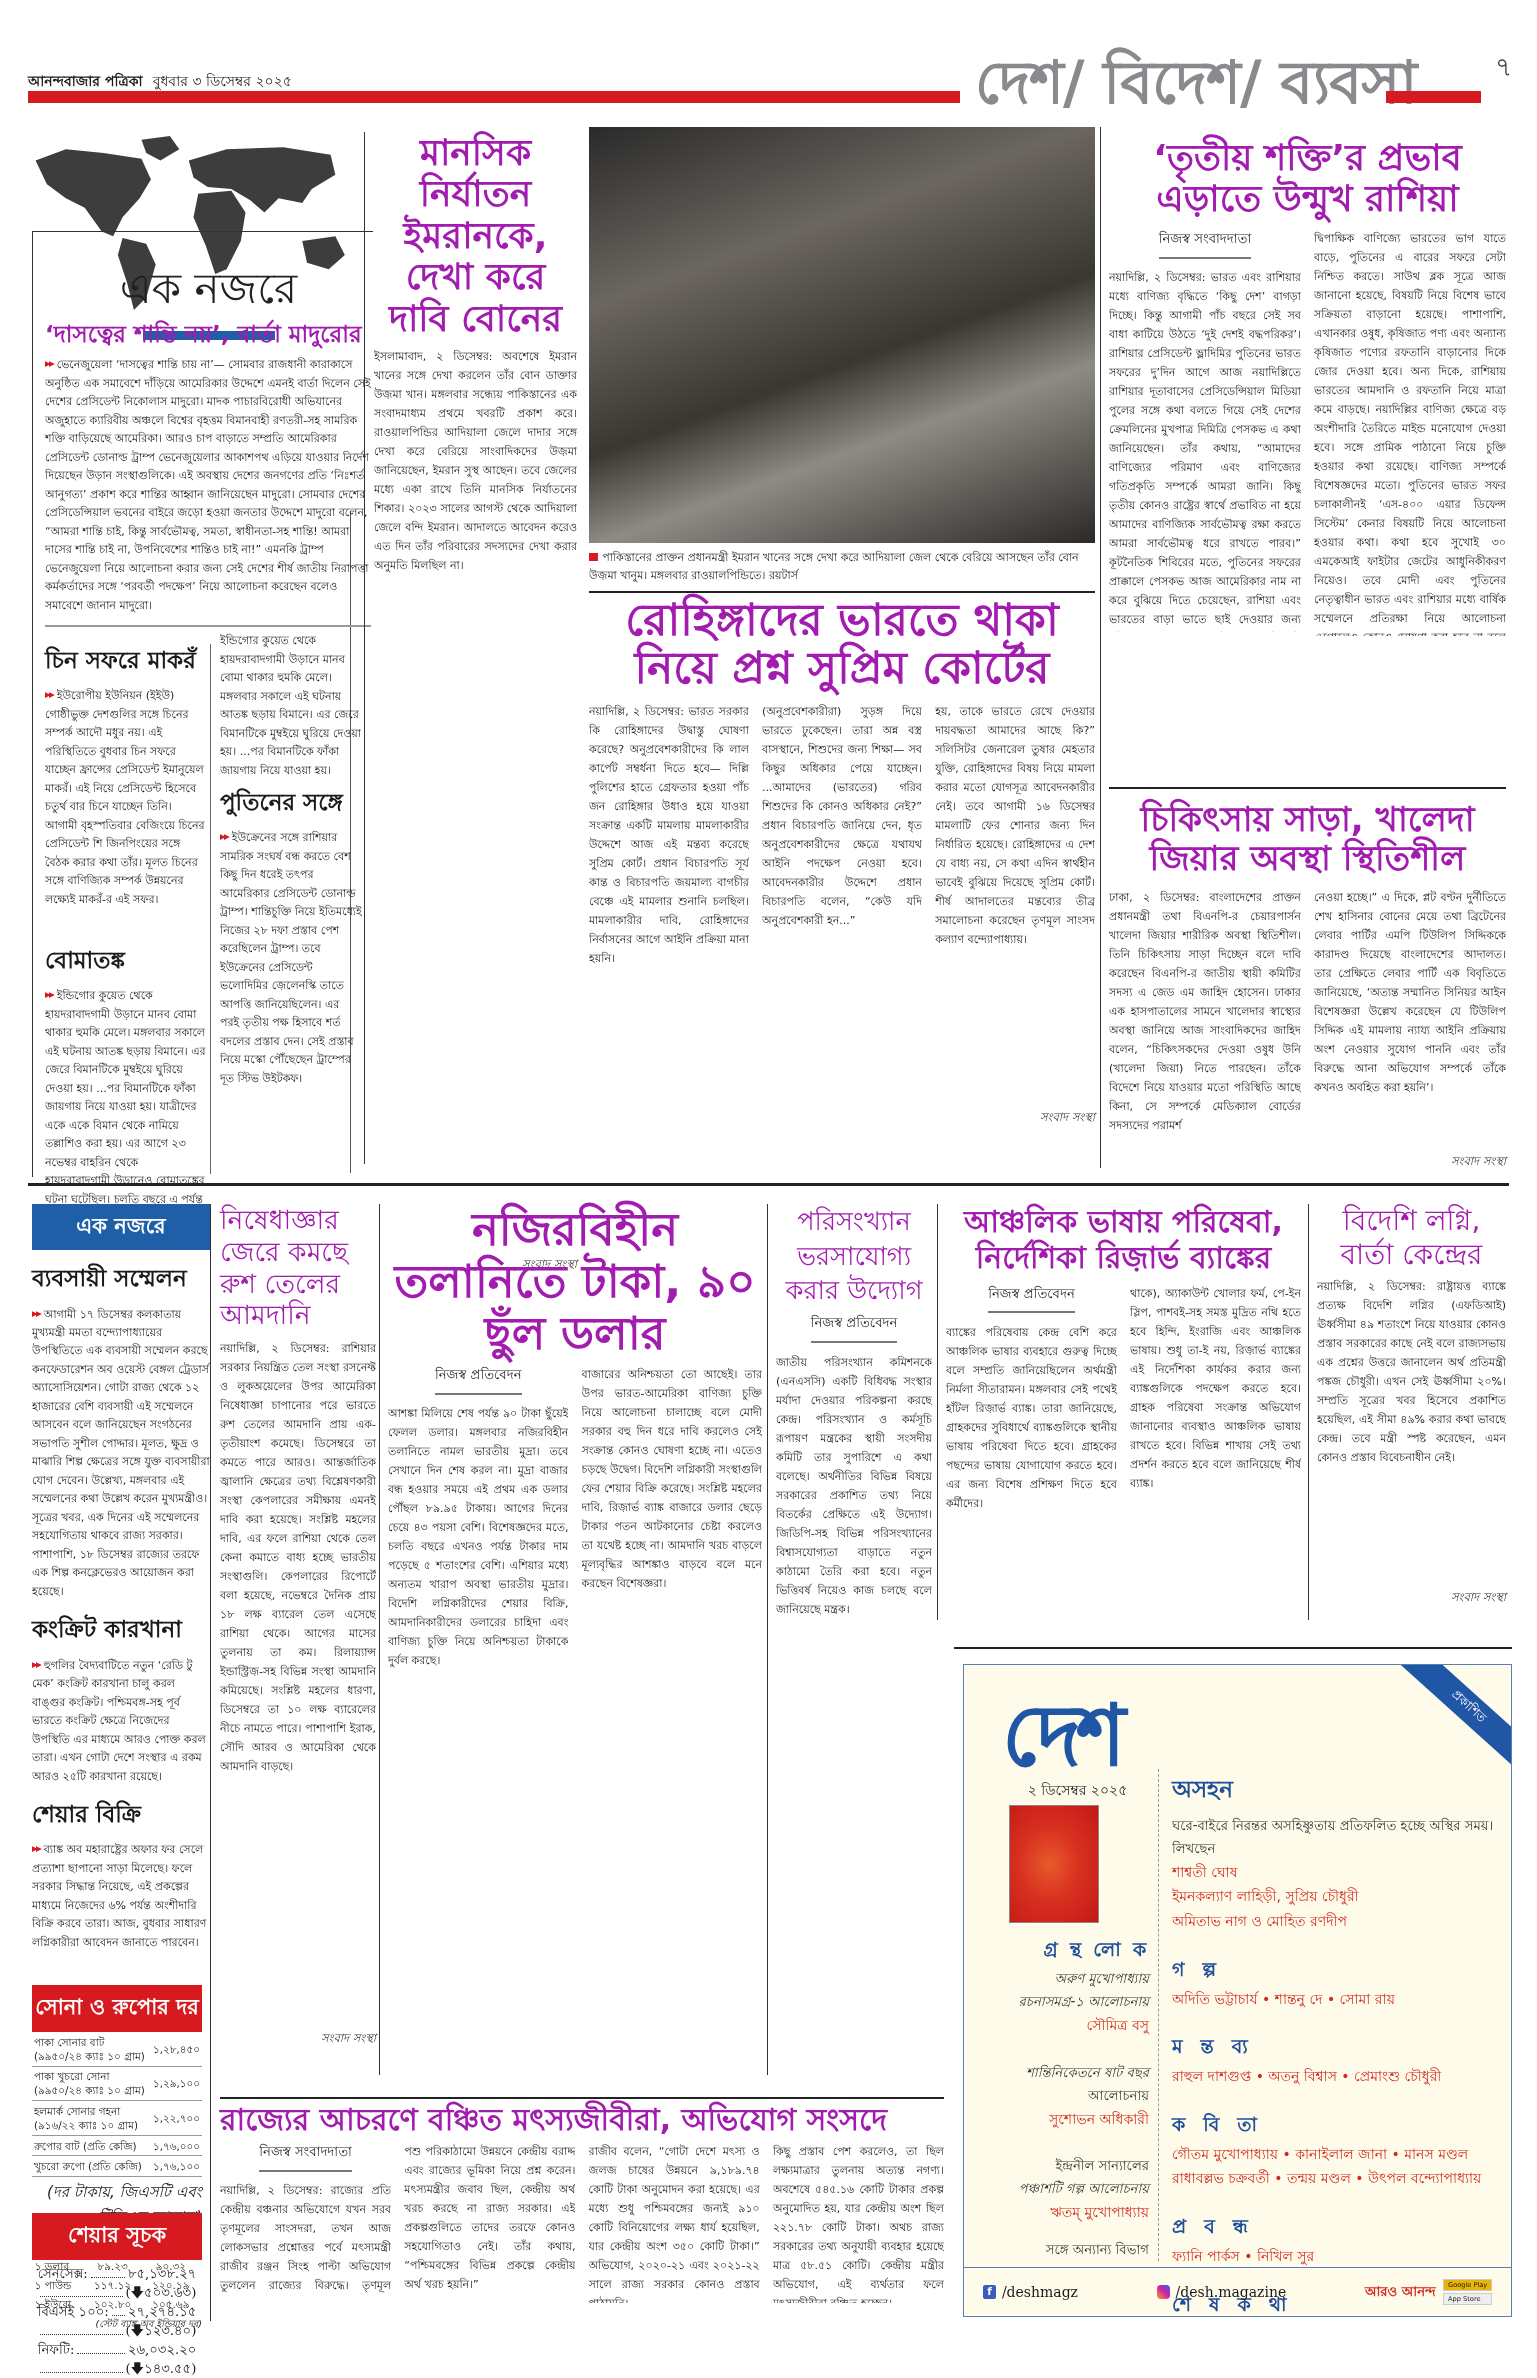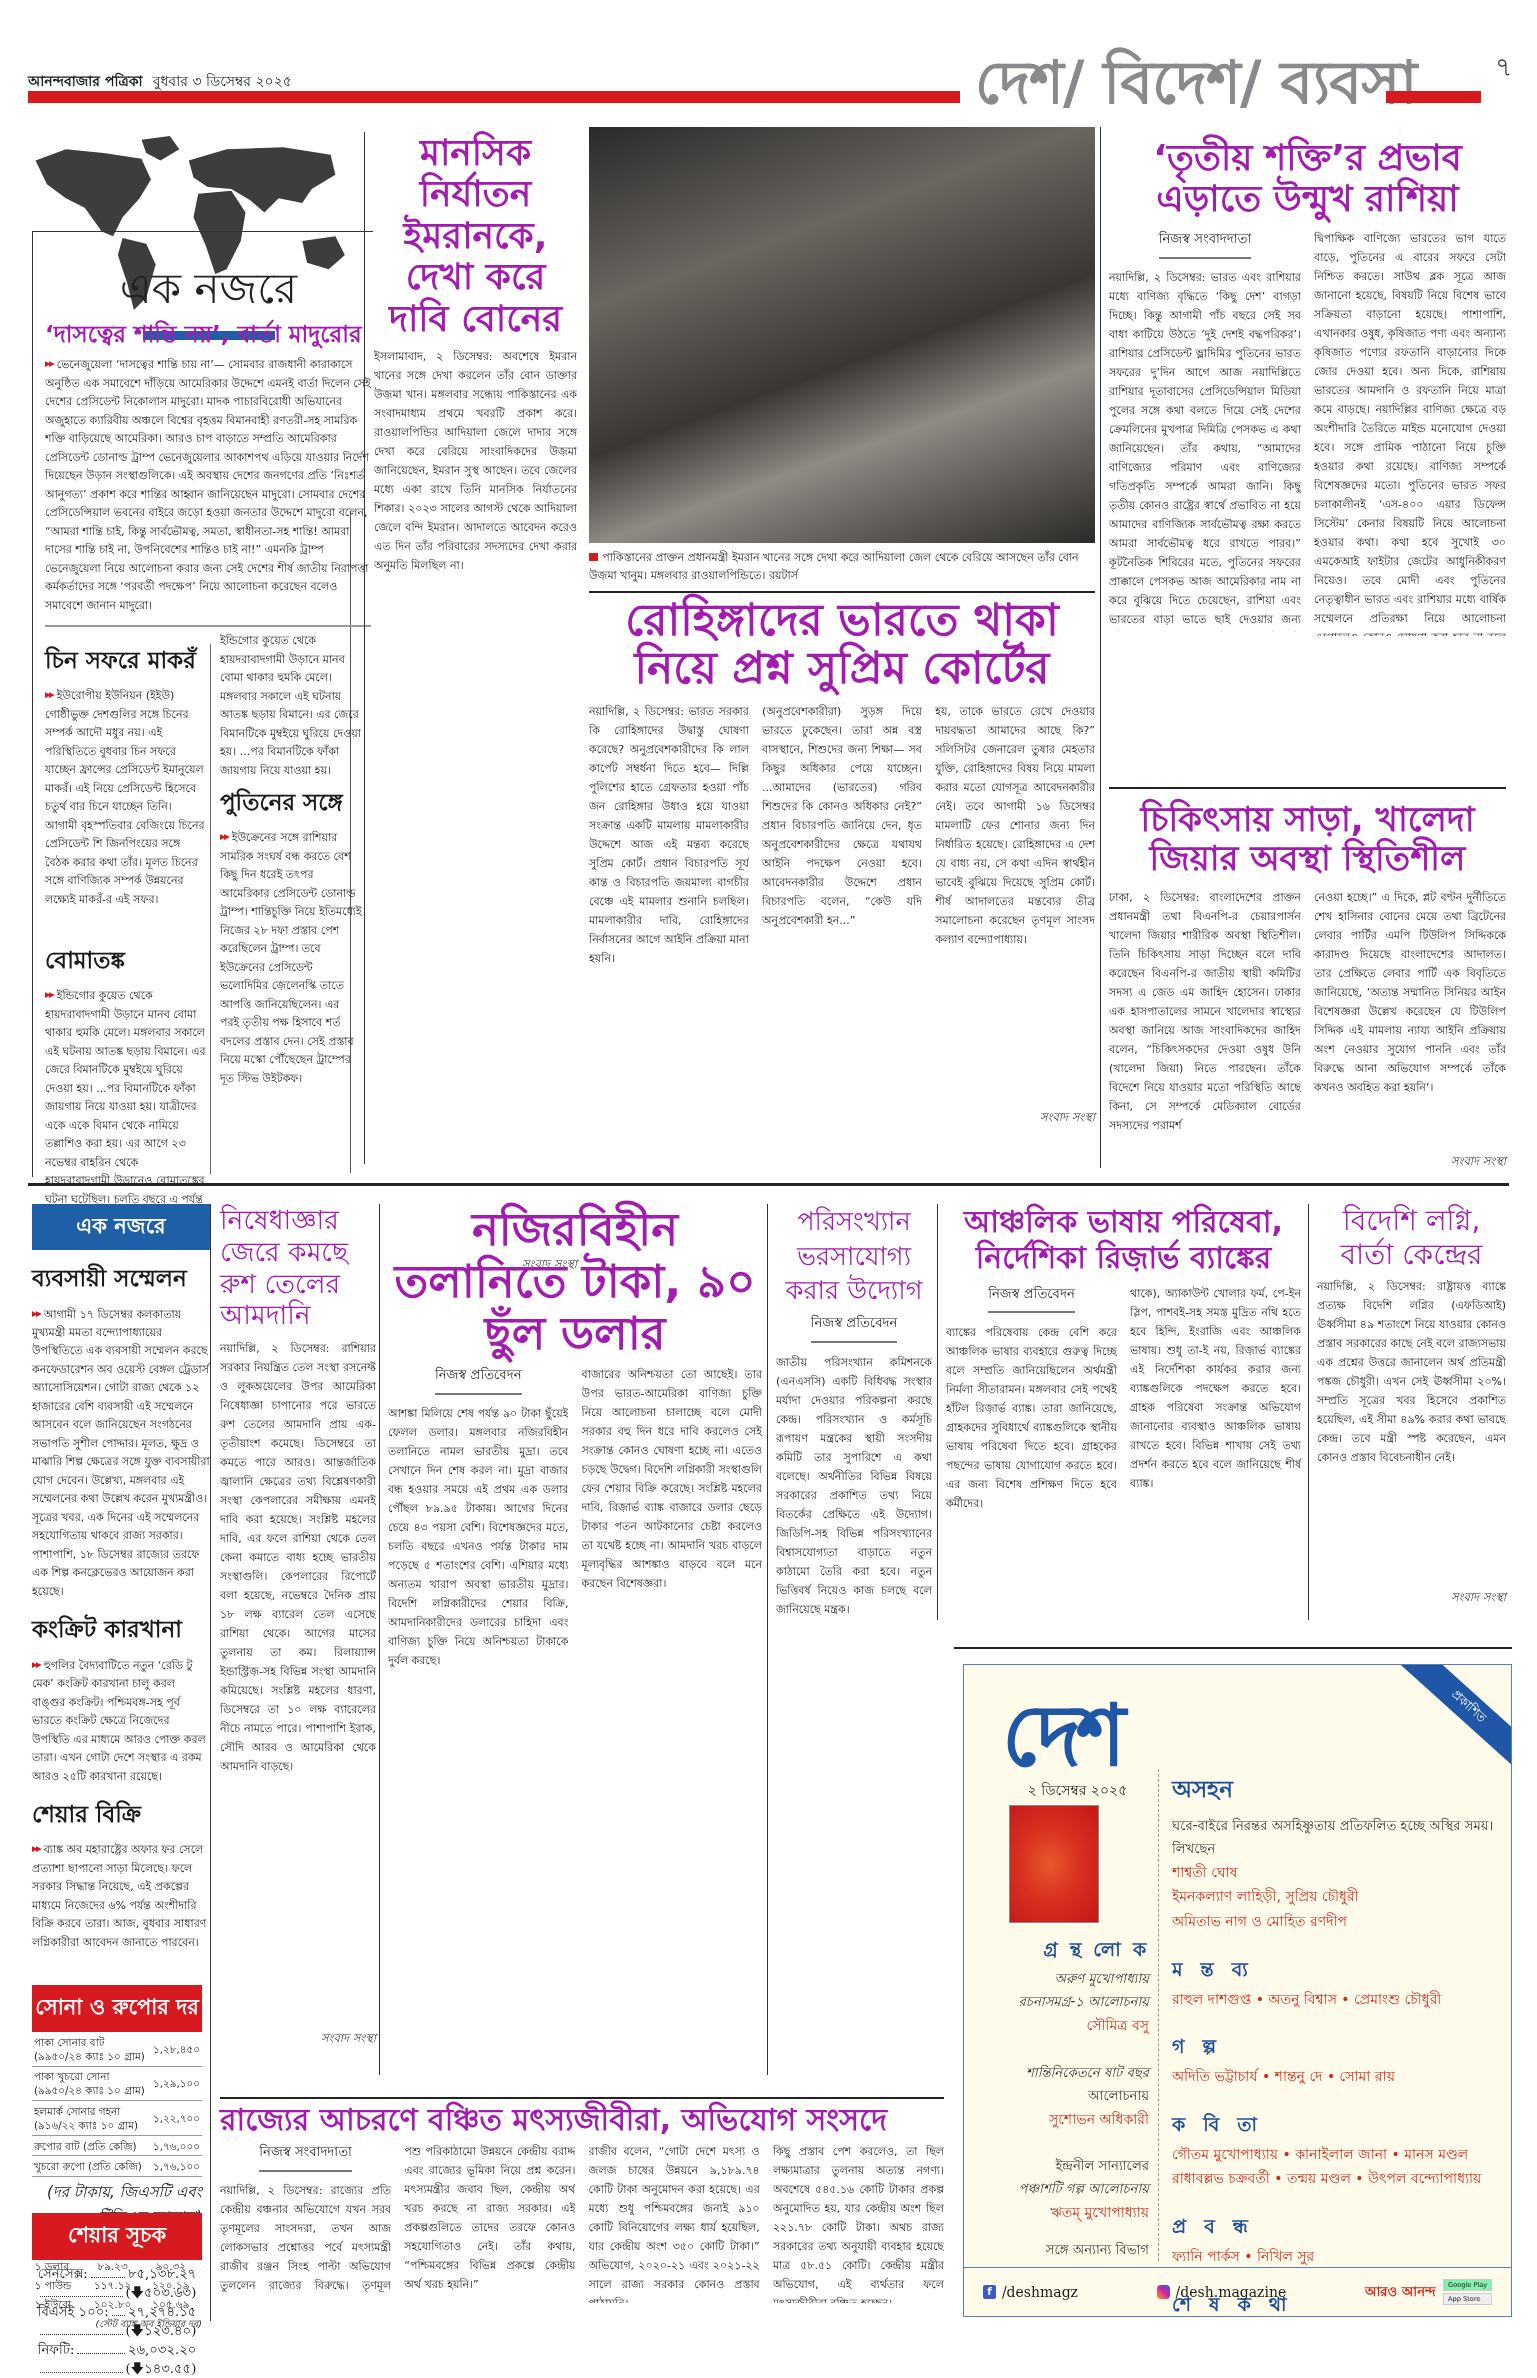--- a/index.html
+++ b/index.html
@@ -319,26 +319,26 @@
   </div>
 
   <div class="abs" style="left:208px;top:106px;width:326px;">
     <div style="color:#1f4e9a;font-weight:bold;font-size:23px;">অসহন</div>
     <div class="ad-dark" style="font-size:13.2px;margin-top:3.8px;">ঘরে-বাইরে নিরন্তর অসহিষ্ণুতায় প্রতিফলিত হচ্ছে অস্থির সময়। লিখছেন</div>
     <div class="ad-red">শাশ্বতী ঘোষ</div>
     <div class="ad-red">ইমনকল্যাণ লাহিড়ী, সুপ্রিয় চৌধুরী</div>
     <div class="ad-red">অমিতাভ নাগ ও মোহিত রণদীপ</div>
     <div id="ad-sections">
         <div style="margin-top: 21px;">
+          <div class="ad-sec">গ ল্প</div>
+          <div class="ad-red">অদিতি ভট্টাচার্য • শান্তনু দে • সোমা রায়</div>
+        </div>
+        <div style="margin-top: 21px;">
           <div class="ad-sec">ম ন্ত ব্য</div>
           <div class="ad-red">রাহুল দাশগুপ্ত • অতনু বিশ্বাস • প্রেমাংশু চৌধুরী</div>
-        </div>
-        <div style="margin-top: 21px;">
-          <div class="ad-sec">গ ল্প</div>
-          <div class="ad-red">অদিতি ভট্টাচার্য • শান্তনু দে • সোমা রায়</div>
         </div>
         <div style="margin-top: 21px;">
           <div class="ad-sec">ক বি তা</div>
           <div class="ad-red">গৌতম মুখোপাধ্যায় • কানাইলাল জানা • মানস মণ্ডল রাধাবল্লভ চক্রবর্তী • তন্ময় মণ্ডল • উৎপল বন্দ্যোপাধ্যায়</div>
         </div>
         <div style="margin-top: 21px;">
           <div class="ad-sec">প্র ব ন্ধ</div>
           <div class="ad-red">ফ্যানি পার্কস • নিখিল সুর</div>
         </div>
         <div style="margin-top: 21px;">
@@ -353,21 +353,21 @@
       <span style="display:inline-block;width:13.2px;height:13.2px;background:#3b5bbf;color:#fff;font-size:10.4px;text-align:center;line-height:13.2px;border-radius:1.9px;font-weight:bold;">f</span>
       <span style="font-size:14px;font-family:'DejaVu Serif',serif;text-align:center;">/deshmagz</span>
     </div>
     <div style="display:flex;align-items:center;gap:5.7px;">
       <span style="display:inline-block;width:13.2px;height:13.2px;border-radius:3.8px;background:linear-gradient(45deg,#f5a623,#d6249f,#285aeb);"></span>
       <span style="font-size:14px;font-family:'DejaVu Serif',serif;">/desh.magazine</span>
     </div>
     <div style="display:flex;align-items:center;gap:7.6px;">
       <span style="color:#d02a1e;font-weight:bold;font-size:13.2px;line-height:1;">আরও আনন্দ</span>
       <div style="display:flex;flex-direction:column;gap:1.9px;">
-        <span style="font-size:6.6px;background:#86efac;border:0.9px solid #ccc;padding:0.9px 3.8px;">Google Play</span>
+        <span style="font-size:6.6px;background:#eab308;border:0.9px solid #ccc;padding:0.9px 3.8px;">Google Play</span>
         <span style="font-size:6.6px;background:#eee;border:0.9px solid #ccc;padding:0.9px 3.8px;">App Store</span>
       </div>
     </div>
   </div>
 </div>
 
 <div class="abs hrule" style="left:220px;top:2097px;width:724px;height:1.9px;"></div>
 <div class="abs" style="left:220px;top:2103px;width:724px;">
   <div class="head" style="font-size:30px;text-align:left;">রাজ্যের আচরণে বঞ্চিত মৎস্যজীবীরা, অভিযোগ সংসদে</div>
   <div style="display:flex;gap:13.2px;margin-top:5.7px;">

